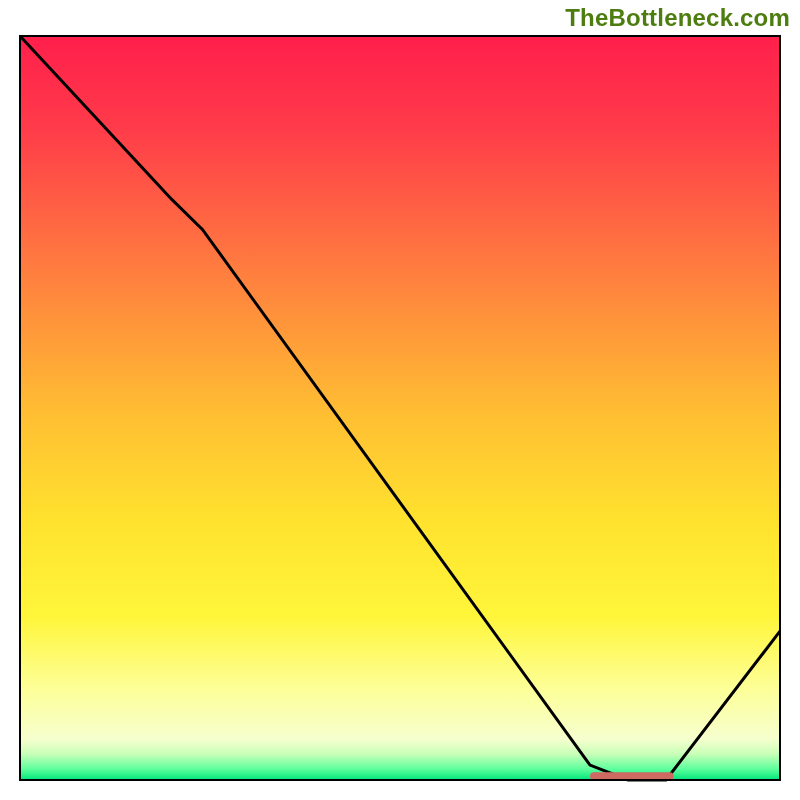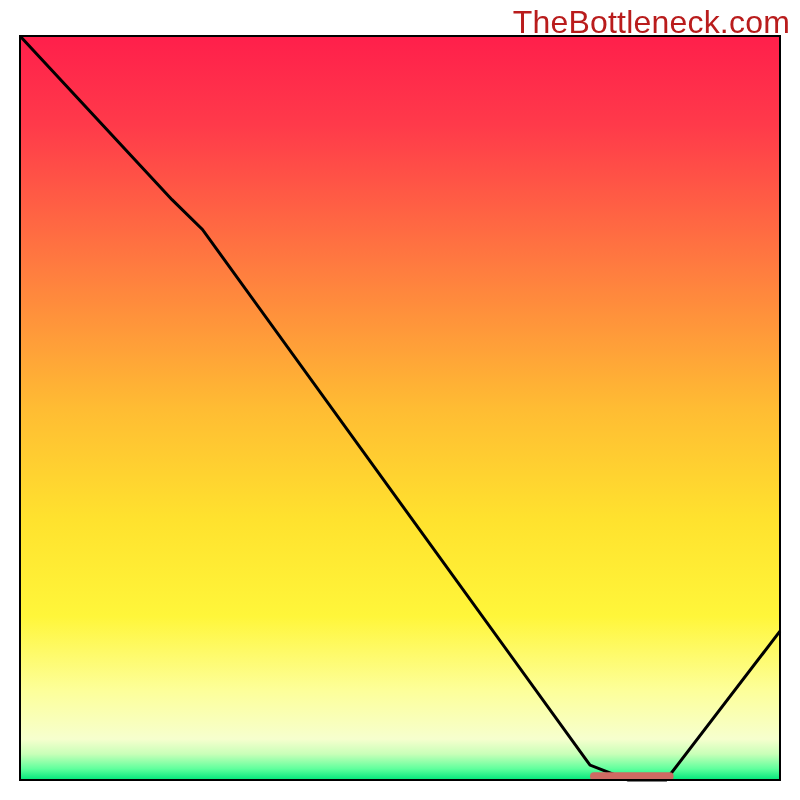--- a/index.html
+++ b/index.html
@@ -13,23 +13,23 @@
   }
   #container {
     position: relative;
     width: 800px;
     height: 800px;
   }
   #watermark {
     position: absolute;
     top: 4px;
     right: 10px;
-    font-size: 32px;
-    font-weight: normal;
-    color: #b91c1c;
+    font-size: 24px;
+    font-weight: bold;
+    color: #4d7c0f;
     letter-spacing: 0.2px;
   }
   svg {
     display: block;
   }
 </style>
 </head>
 <body>
 
 <div id="container">

